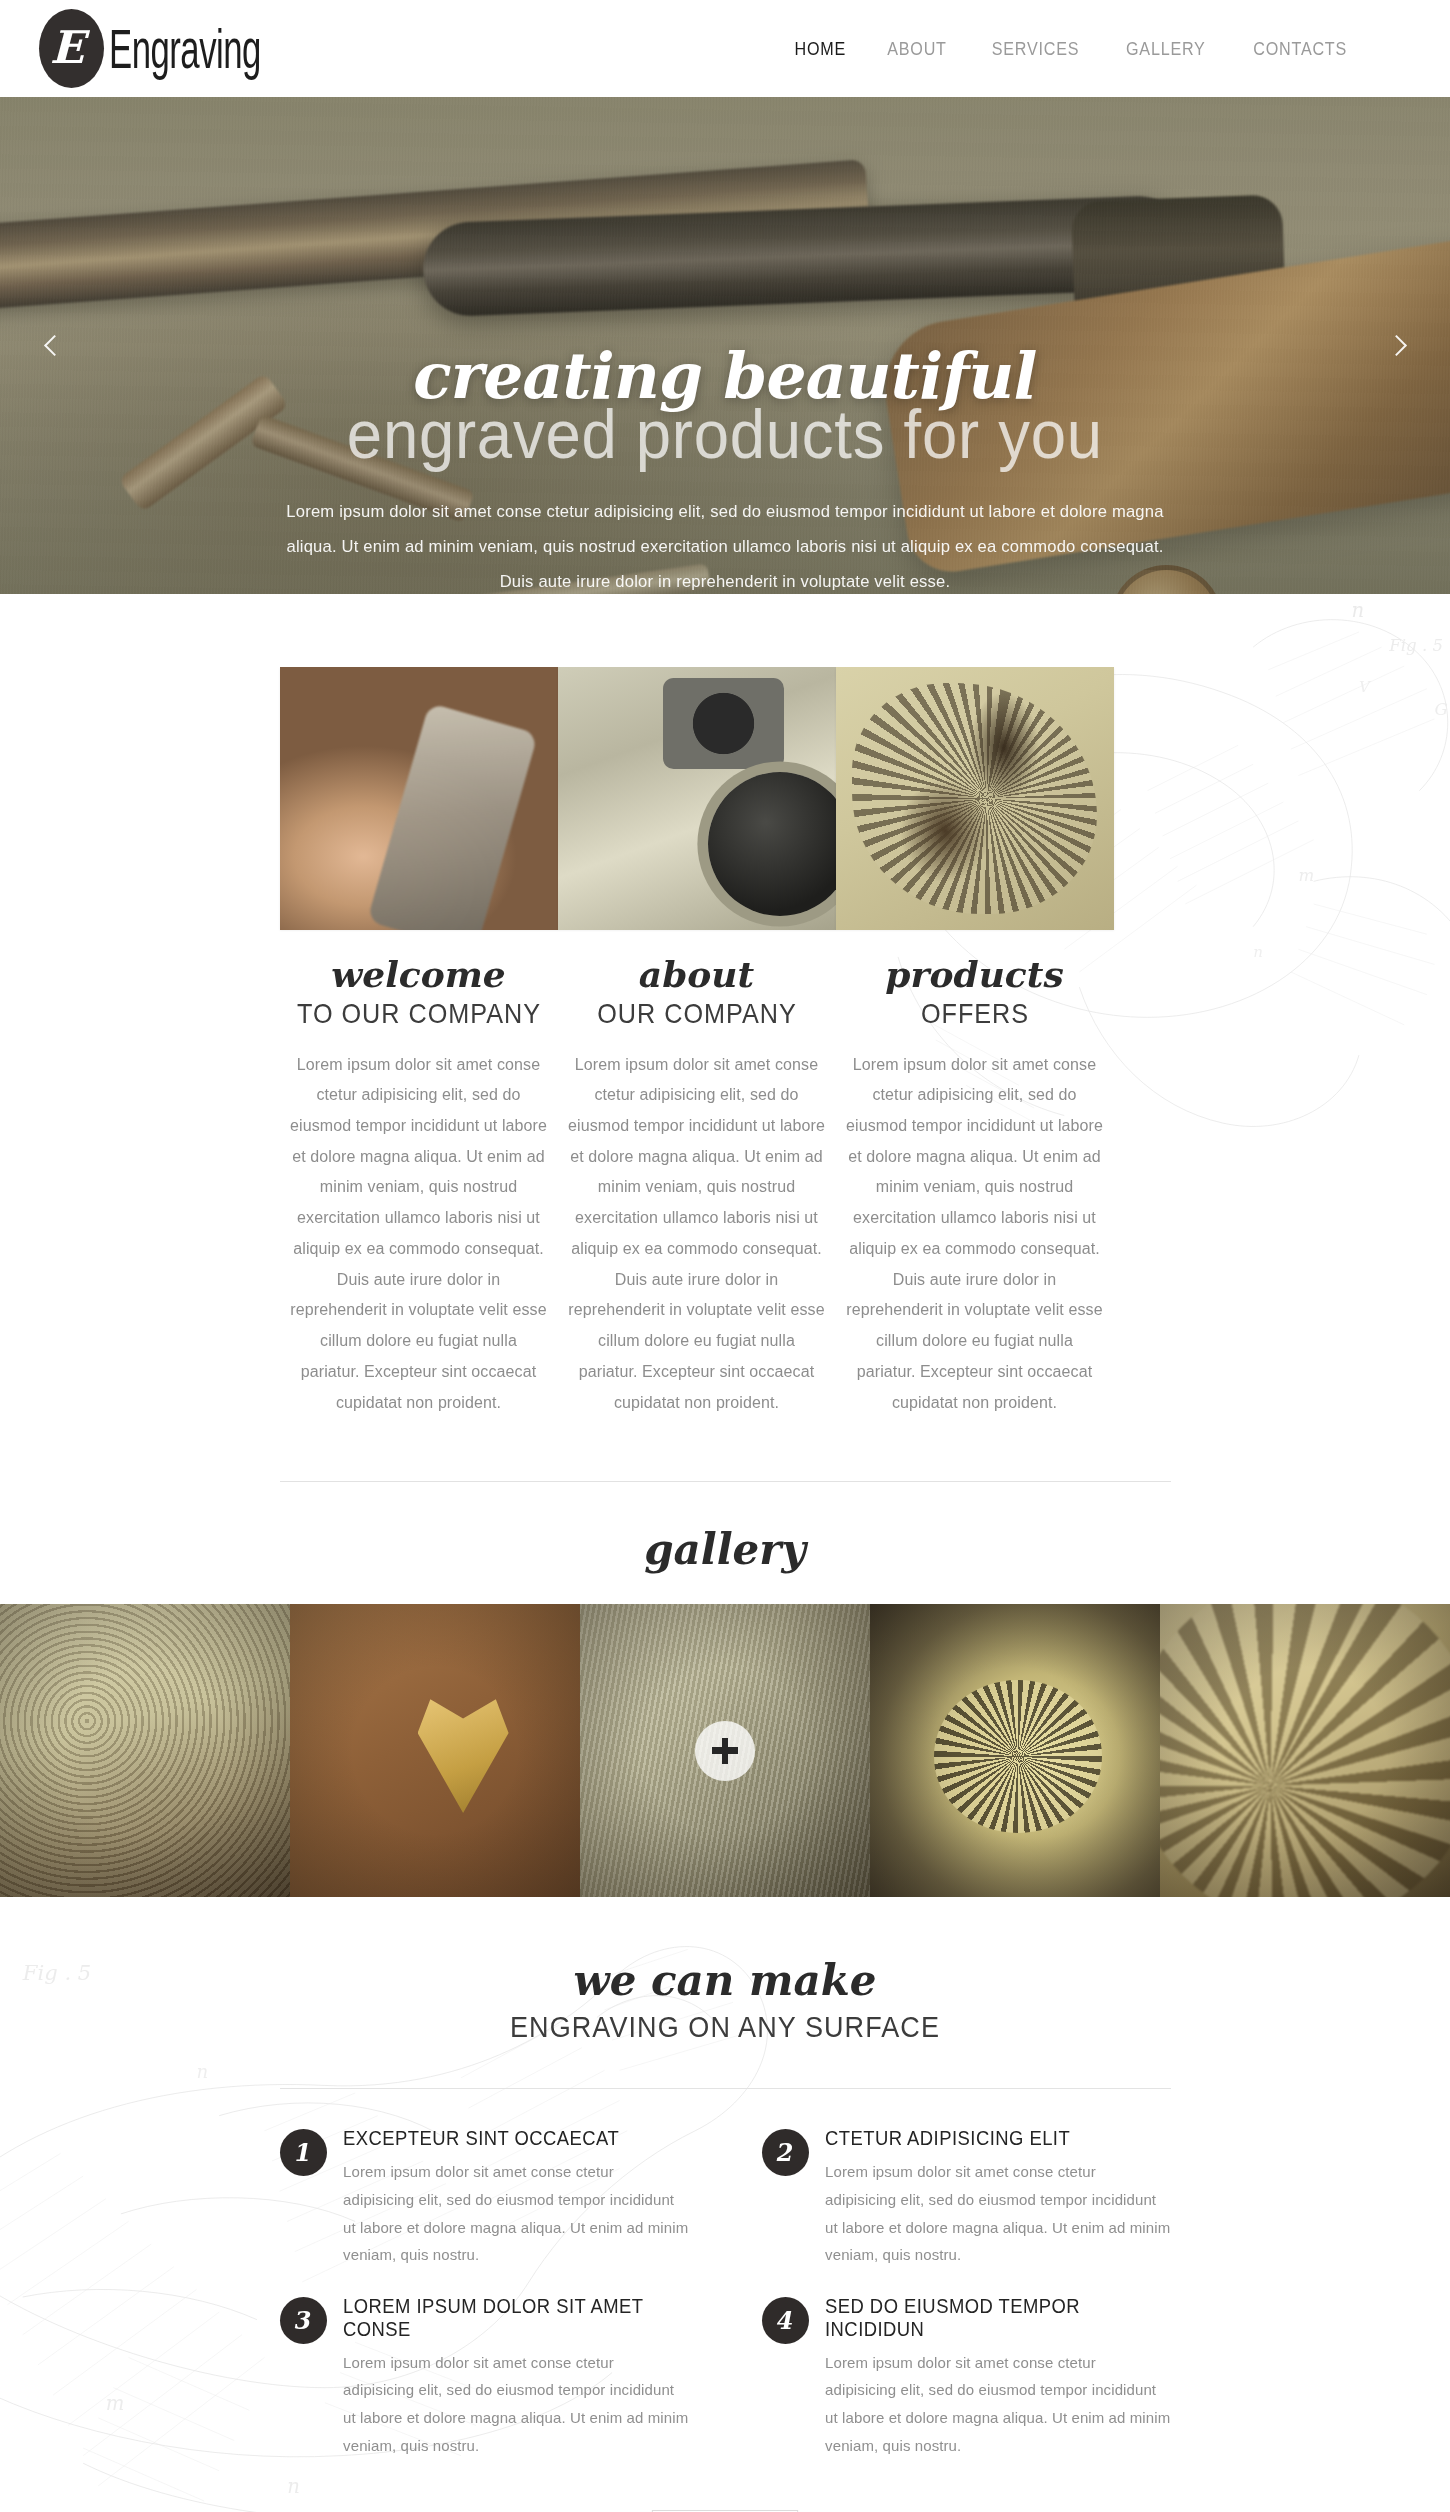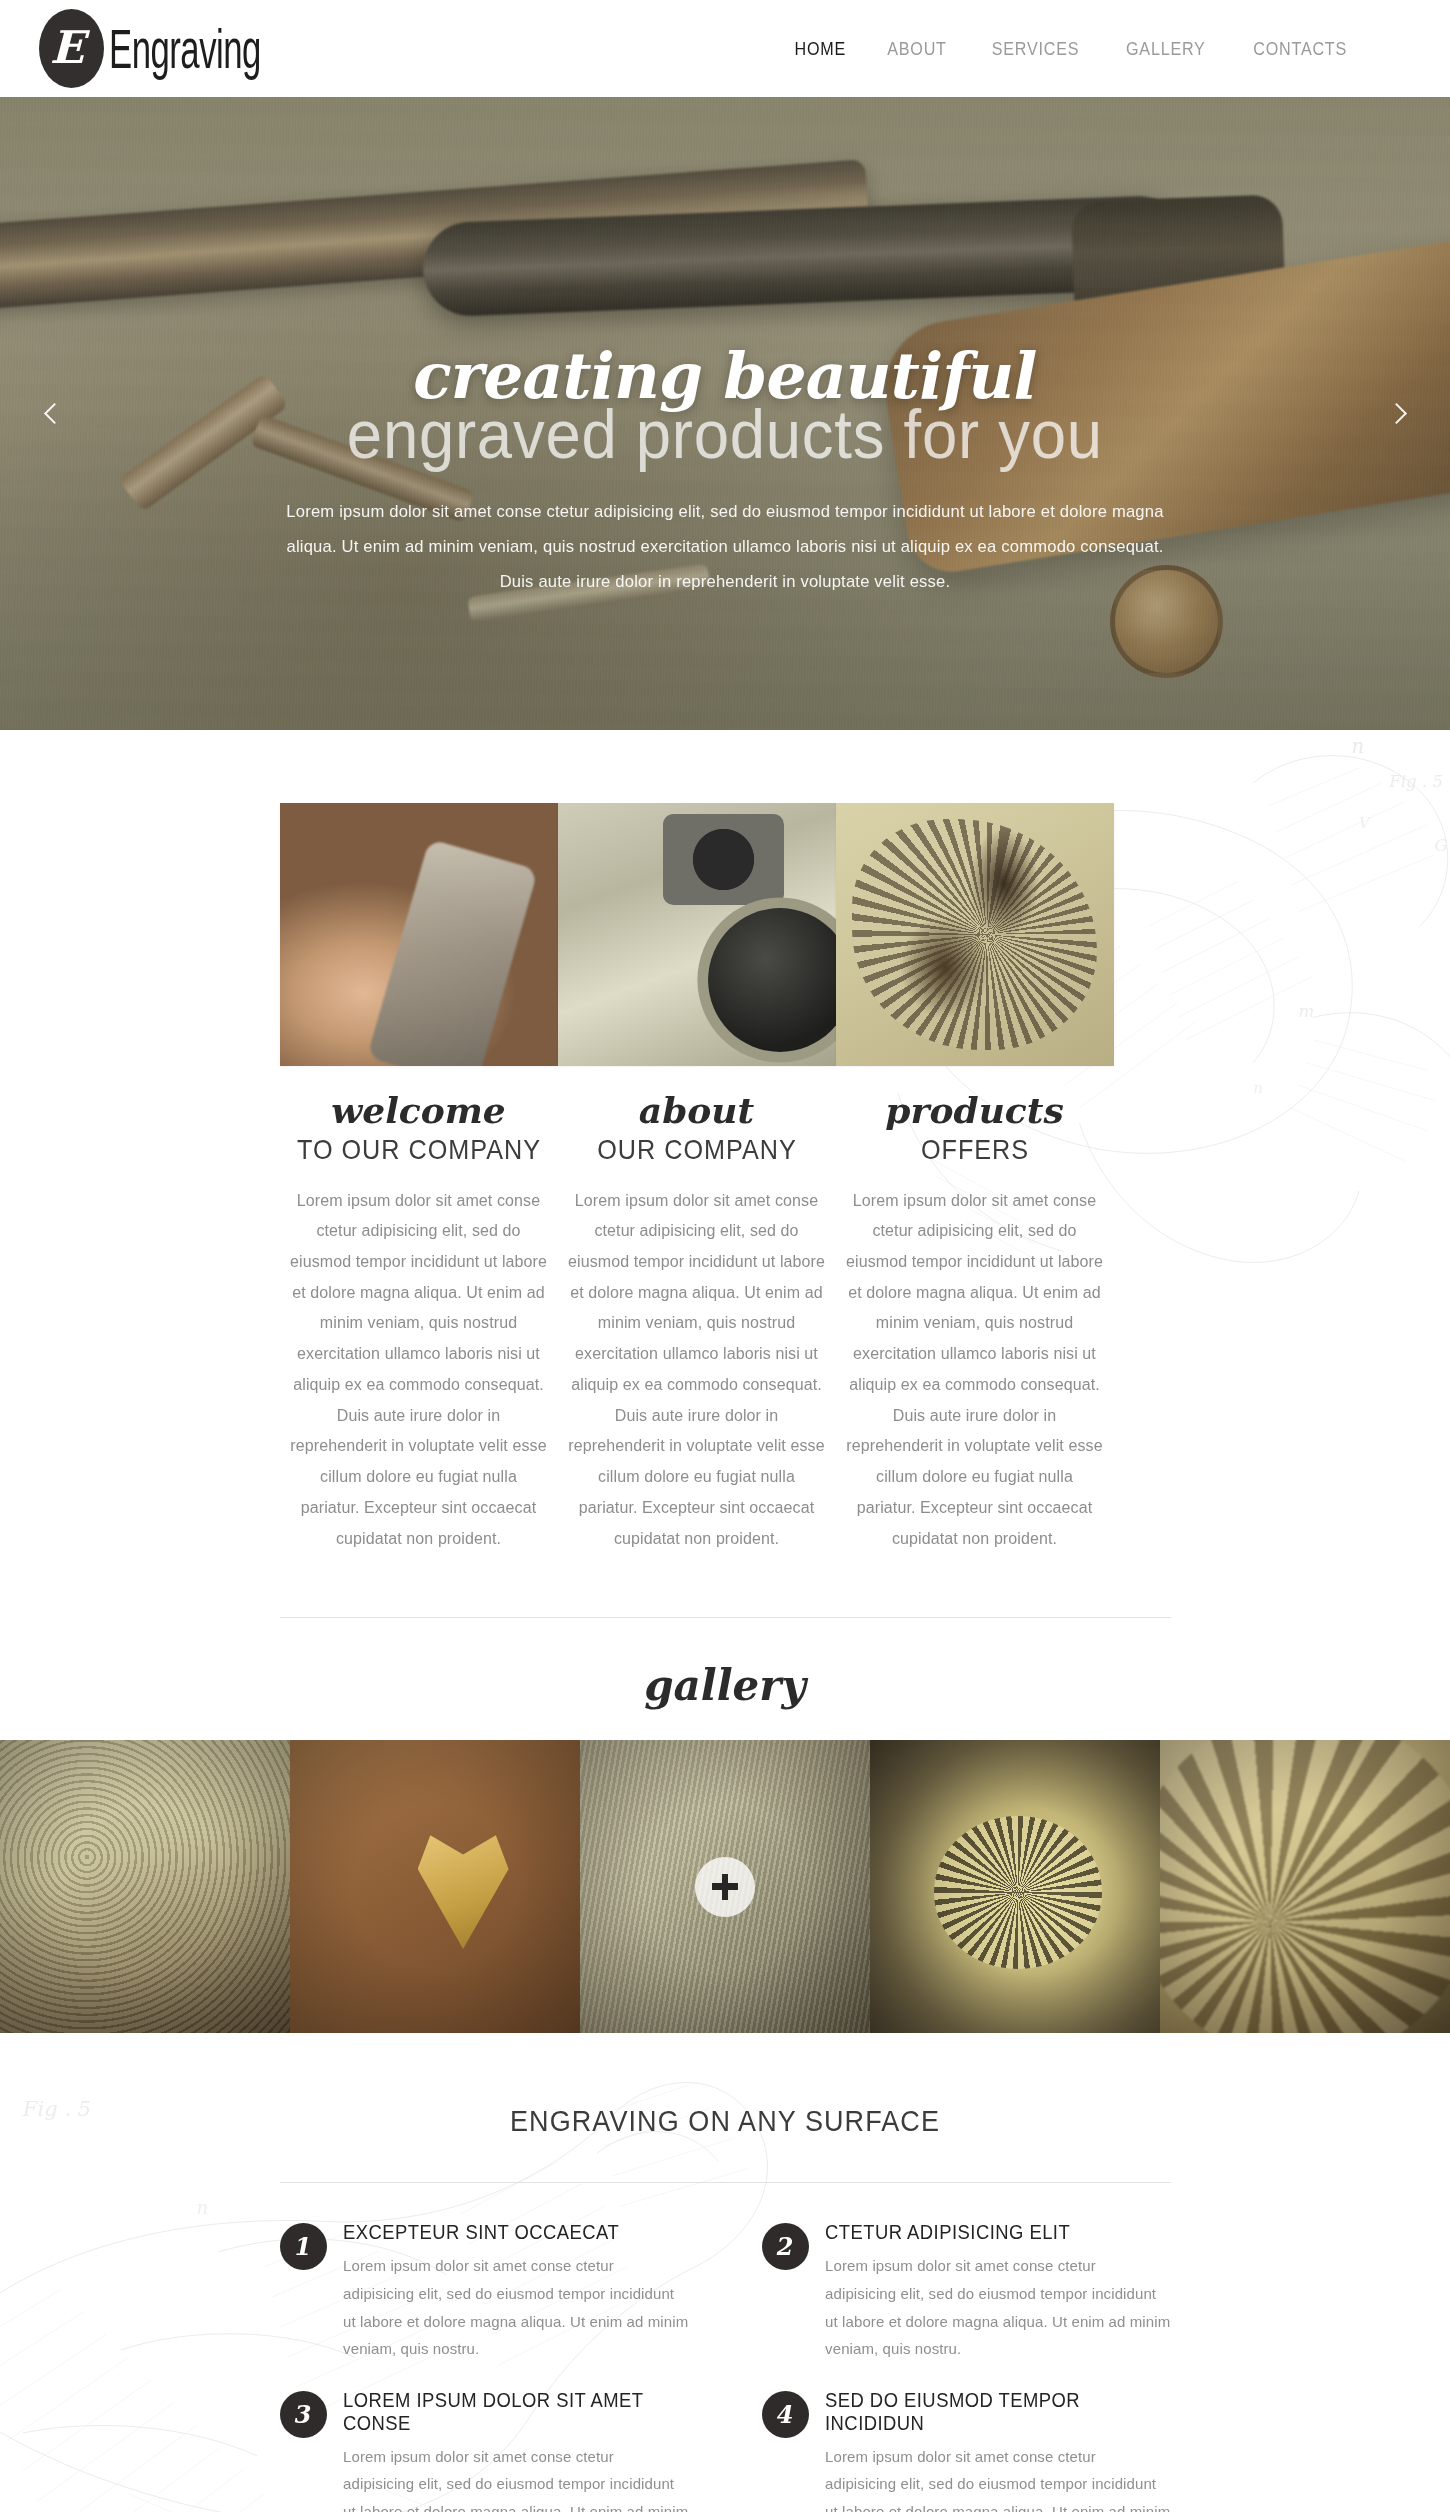--- a/index.html
+++ b/index.html
@@ -38,21 +38,21 @@
   .nav a {
     font-family:"Liberation Sans","DejaVu Sans", sans-serif;
     font-size:19px; letter-spacing:0.9px; color:#9a9a9a;
     text-decoration:none; padding:0 16px; transform:scaleX(.85);
     transform-origin:center; white-space:nowrap; font-weight:400;
   }
   .nav a.active { color:#1b1b1b; }
 
   
   .hero {
-    position:relative; height:633px; overflow:hidden;
+    position:relative; height:497px; overflow:hidden;
     background:
       radial-gradient(ellipse 70% 90% at 28% 78%, rgba(95,85,62,.55) 0%, rgba(95,85,62,0) 62%),
       linear-gradient(178deg,#8e8b74 0%,#9c9680 22%,#a49d84 46%,#93907a 74%,#7e7c66 100%);
   }
   
   .hero-photo { position:absolute; inset:0; }
   .hp {
     position:absolute; border-radius:4.5px; filter:blur(1.1px);
   }
   .hp-barrel {
@@ -480,20 +480,21 @@
       <g>
         <text x="120" y="120" font-family="DejaVu Serif, serif" font-size="28" fill="#d2d2d2" font-style="italic">Fig . 5</text>
         <text x="70" y="300" font-family="DejaVu Serif, serif" font-size="26" fill="#d6d6d6" font-style="italic">g</text>
         <text x="50" y="640" font-family="DejaVu Serif, serif" font-size="24" fill="#d6d6d6" font-style="italic">i</text>
         <text x="230" y="690" font-family="DejaVu Serif, serif" font-size="26" fill="#d2d2d2" font-style="italic">m</text>
         <text x="470" y="800" font-family="DejaVu Serif, serif" font-size="26" fill="#d4d4d4" font-style="italic">n</text>
         <text x="350" y="250" font-family="DejaVu Serif, serif" font-size="24" fill="#d8d8d8" font-style="italic">n</text>
       </g>
     </svg>
 
+    <div class="make-title">we can make</div>
     <div class="make-sub">ENGRAVING ON ANY SURFACE</div>
     <div class="make-divider"></div>
 
     <div class="make-grid">
       <div class="mitem">
         <div class="mnum">1</div>
         <div class="mtext">
           <div class="mtitle">EXCEPTEUR SINT OCCAECAT</div>
           <div class="mbody">Lorem ipsum dolor sit amet conse ctetur adipisicing elit, sed do eiusmod tempor incididunt ut labore et dolore magna aliqua. Ut enim ad minim veniam, quis nostru.</div>
         </div>

